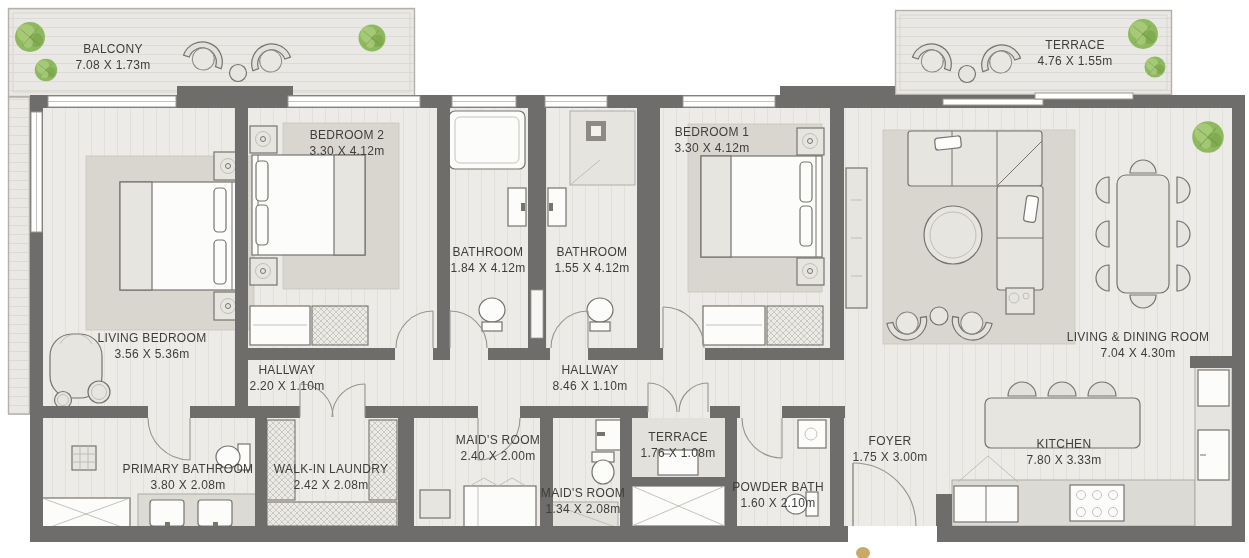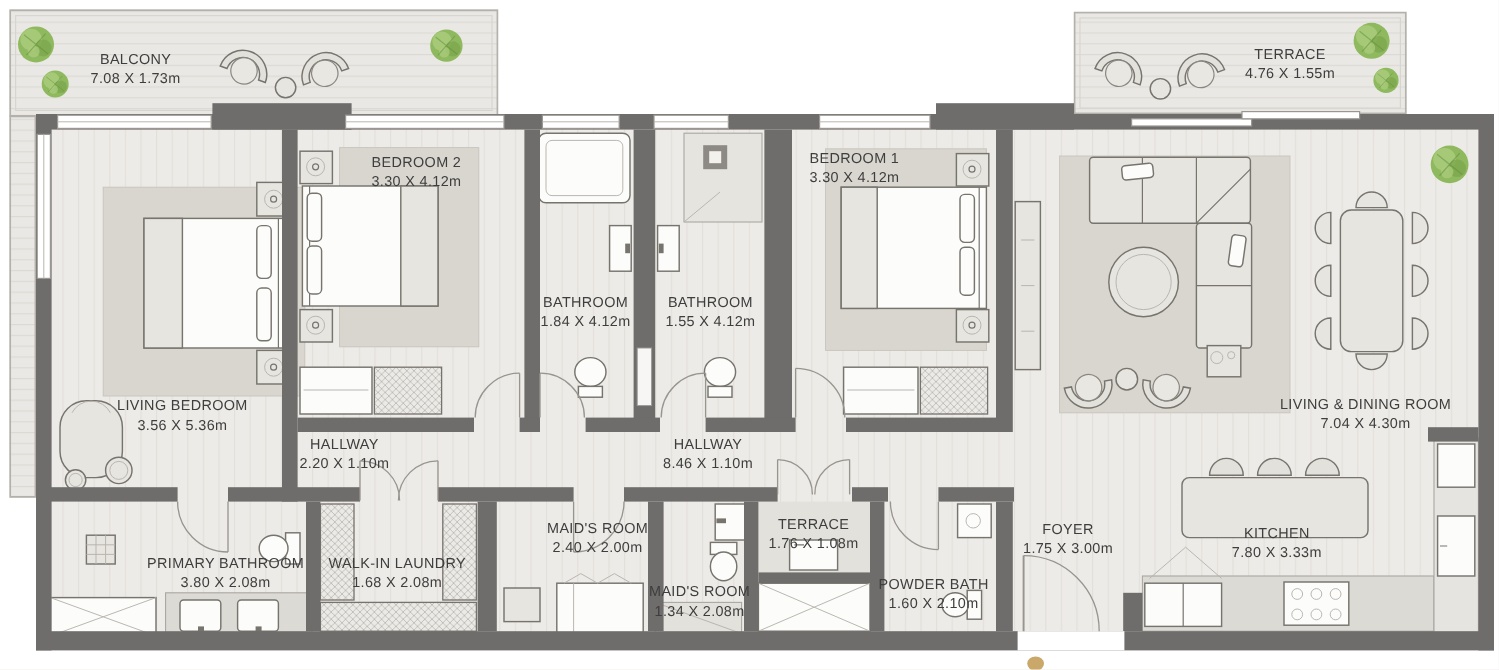--- a/index.html
+++ b/index.html
@@ -420,21 +420,21 @@
 <div class="room-label" style="left:1138px;top:329px">
   <div>LIVING &amp; DINING ROOM</div>
   <div>7.04 X 4.30m</div>
 </div>
 <div class="room-label" style="left:188px;top:461px">
   <div>PRIMARY BATHROOM</div>
   <div>3.80 X 2.08m</div>
 </div>
 <div class="room-label" style="left:331px;top:461px">
   <div>WALK-IN LAUNDRY</div>
-  <div>1.68 X 2.08m</div>
+  <div>2.42 X 2.08m</div>
 </div>
 <div class="room-label" style="left:498px;top:432px">
   <div>MAID'S ROOM</div>
   <div>2.40 X 2.00m</div>
 </div>
 <div class="room-label" style="left:583px;top:485px">
   <div>MAID'S ROOM</div>
   <div>1.34 X 2.08m</div>
 </div>
 <div class="room-label" style="left:678px;top:429px">

